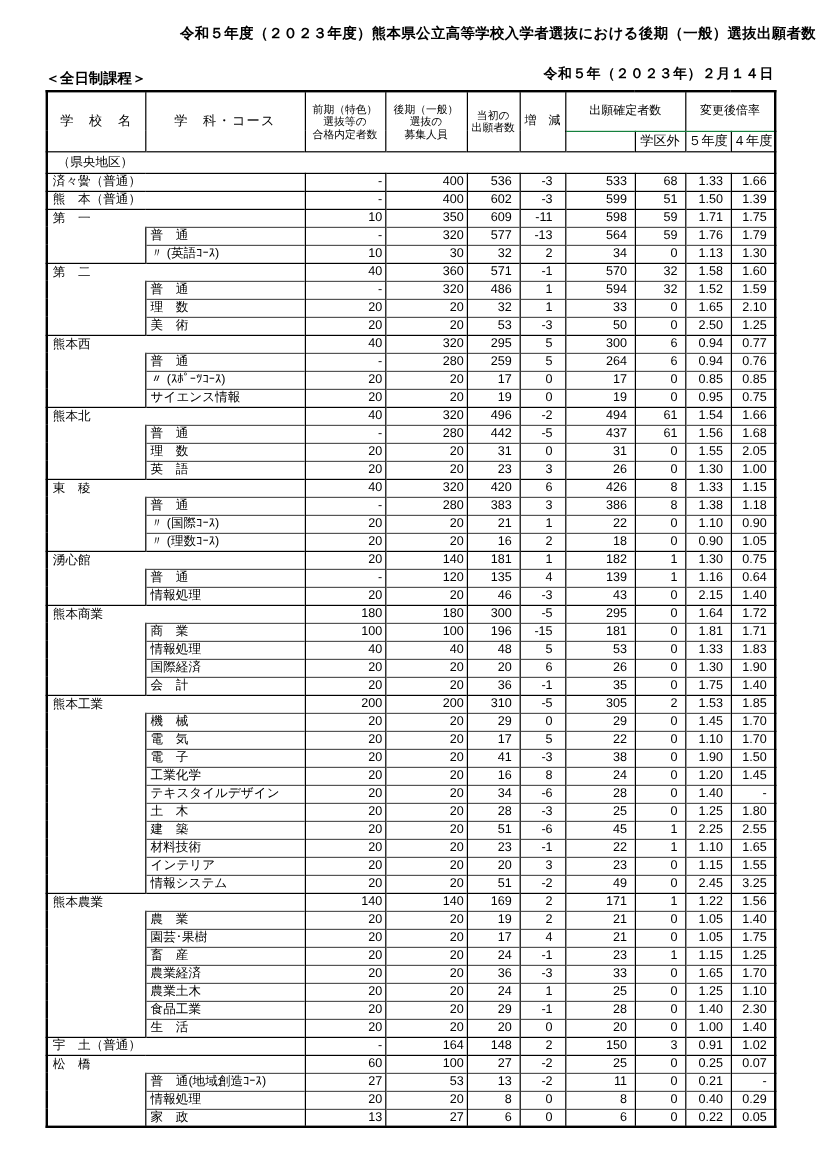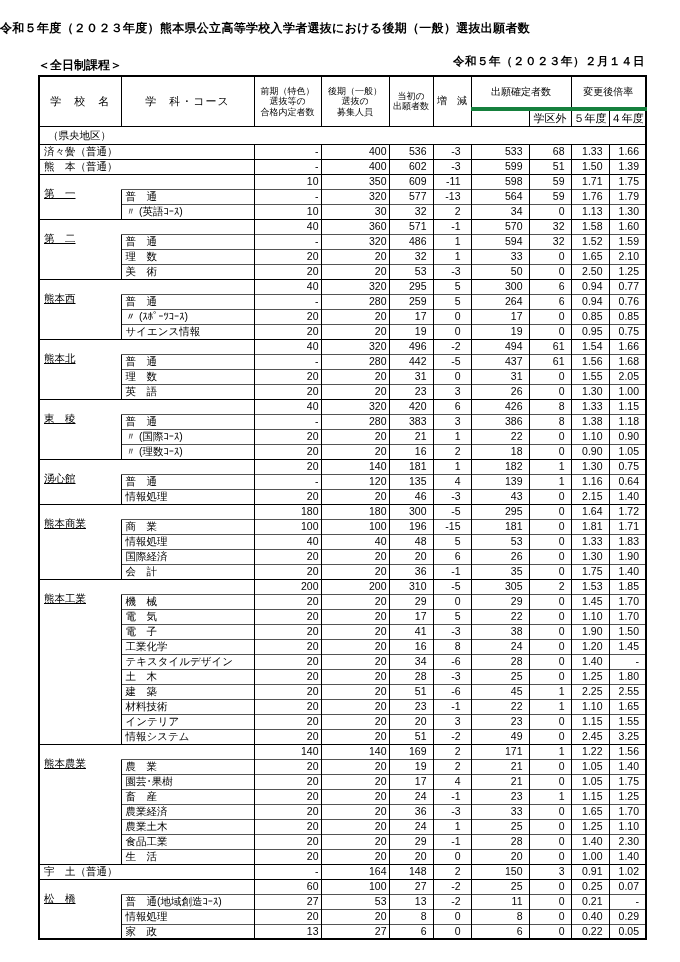--- a/index.html
+++ b/index.html
@@ -7,21 +7,21 @@
   body {
     width: 680px; height: 962px;
     background: #ffffff;
     color: #000;
     font-family: "Liberation Sans", "DejaVu Sans", sans-serif;
   }
   .page { position: relative; width: 680px; height: 962px; overflow: hidden; background: #fff; }
 
   .title {
     position: absolute; top: 20px; left: 0; width: 680px;
-    text-align: left; font-size: 12px; font-weight: bold; letter-spacing: 0.3px;
+    text-align: right; font-size: 12px; font-weight: bold; letter-spacing: 0.3px;
   }
   .date {
     position: absolute; top: 54px; right: 35px;
     font-size: 11.5px; font-weight: bold; letter-spacing: 0.5px;
   }
   .division {
     position: absolute; top: 57px; left: 38px;
     font-size: 12px; font-weight: bold;
   }
 
@@ -37,28 +37,28 @@
     padding: 0; overflow: hidden; white-space: nowrap;
   }
   thead th {
     font-weight: normal; text-align: center; vertical-align: middle;
     white-space: pre-line; font-size: 10px; line-height: 12px;
   }
   thead tr.hrow-a { height: 33px; }
   thead tr.hrow-b { height: 17px; }
   th.h-name { font-size: 11px; letter-spacing: 1px; }
   th.h-small { font-size: 9px; line-height: 10.5px; }
-  th.h-conf, th.h-ratio { border-bottom: 4px solid #15803d; }
+  th.h-conf, th.h-ratio { border-bottom: 1px solid #15803d; }
   th.h-sub { font-size: 11px; }
 
   tbody td { height: 15px; font-size: 10.5px; line-height: 13px; vertical-align: middle; }
   tr.section td { height: 18px; text-align: left; padding-left: 8px; border-top: 1px solid #000; }
 
   td.name { text-align: left; padding-left: 4px; }
-  td.school-cell { vertical-align: top; padding-top: 12px; border-right-style: none; text-decoration: underline; }
+  td.school-cell { vertical-align: top; padding-top: 1px; border-right-style: none; }
   td.school-span { border-left-style: none; }
   td.num { text-align: right; padding-right: 6px; }
   td.c-zenki, td.c-kouki { padding-right: 2px; }
   td.c-chg { padding-right: 10px; }
 
   tr.group-start td { border-top: 1px solid #000; }
   tr.course-row td { border-top: 1px solid #555; }
 </style>
 </head>
 <body>

